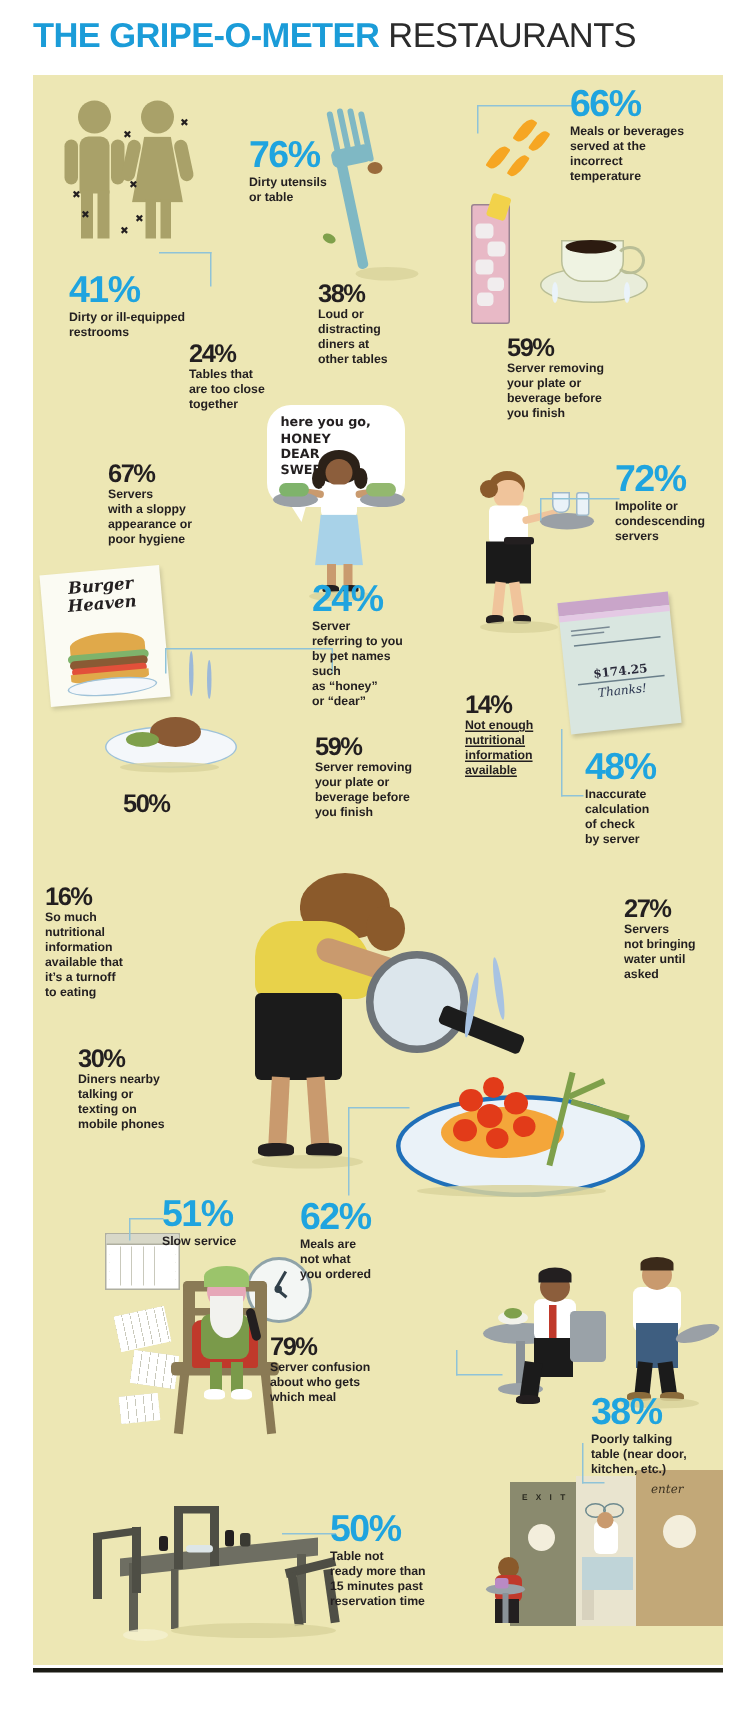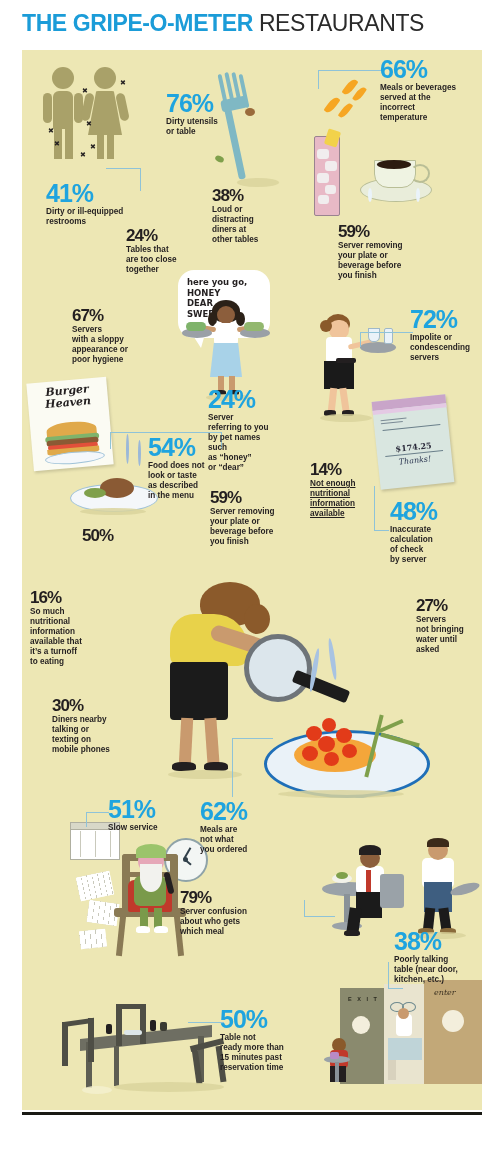--- a/index.html
+++ b/index.html
@@ -524,27 +524,20 @@
   <div class="stat blue" style="left:186px;top:338px;width:86px;">
     <div class="num">24%</div>
     <div class="cap" style="white-space:pre-line;">Server
 referring to you
 by pet names
 such
 as “honey”
 or “dear”</div>
   </div>
 
-  <div class="stat blue" style="left:126px;top:386px;width:90px;">
-    <div class="num">54%</div>
-    <div class="cap" style="white-space:pre-line;">Food does not
-look or taste
-as described
-in the menu</div>
-  </div>
 
   <div class="stat dark" style="left:188px;top:440px;width:96px;">
     <div class="num">59%</div>
     <div class="cap" style="white-space:pre-line;">Server removing
 your plate or
 beverage before
 you finish</div>
   </div>
 
   <div class="stat dark" style="left:288px;top:412px;width:78px;">

